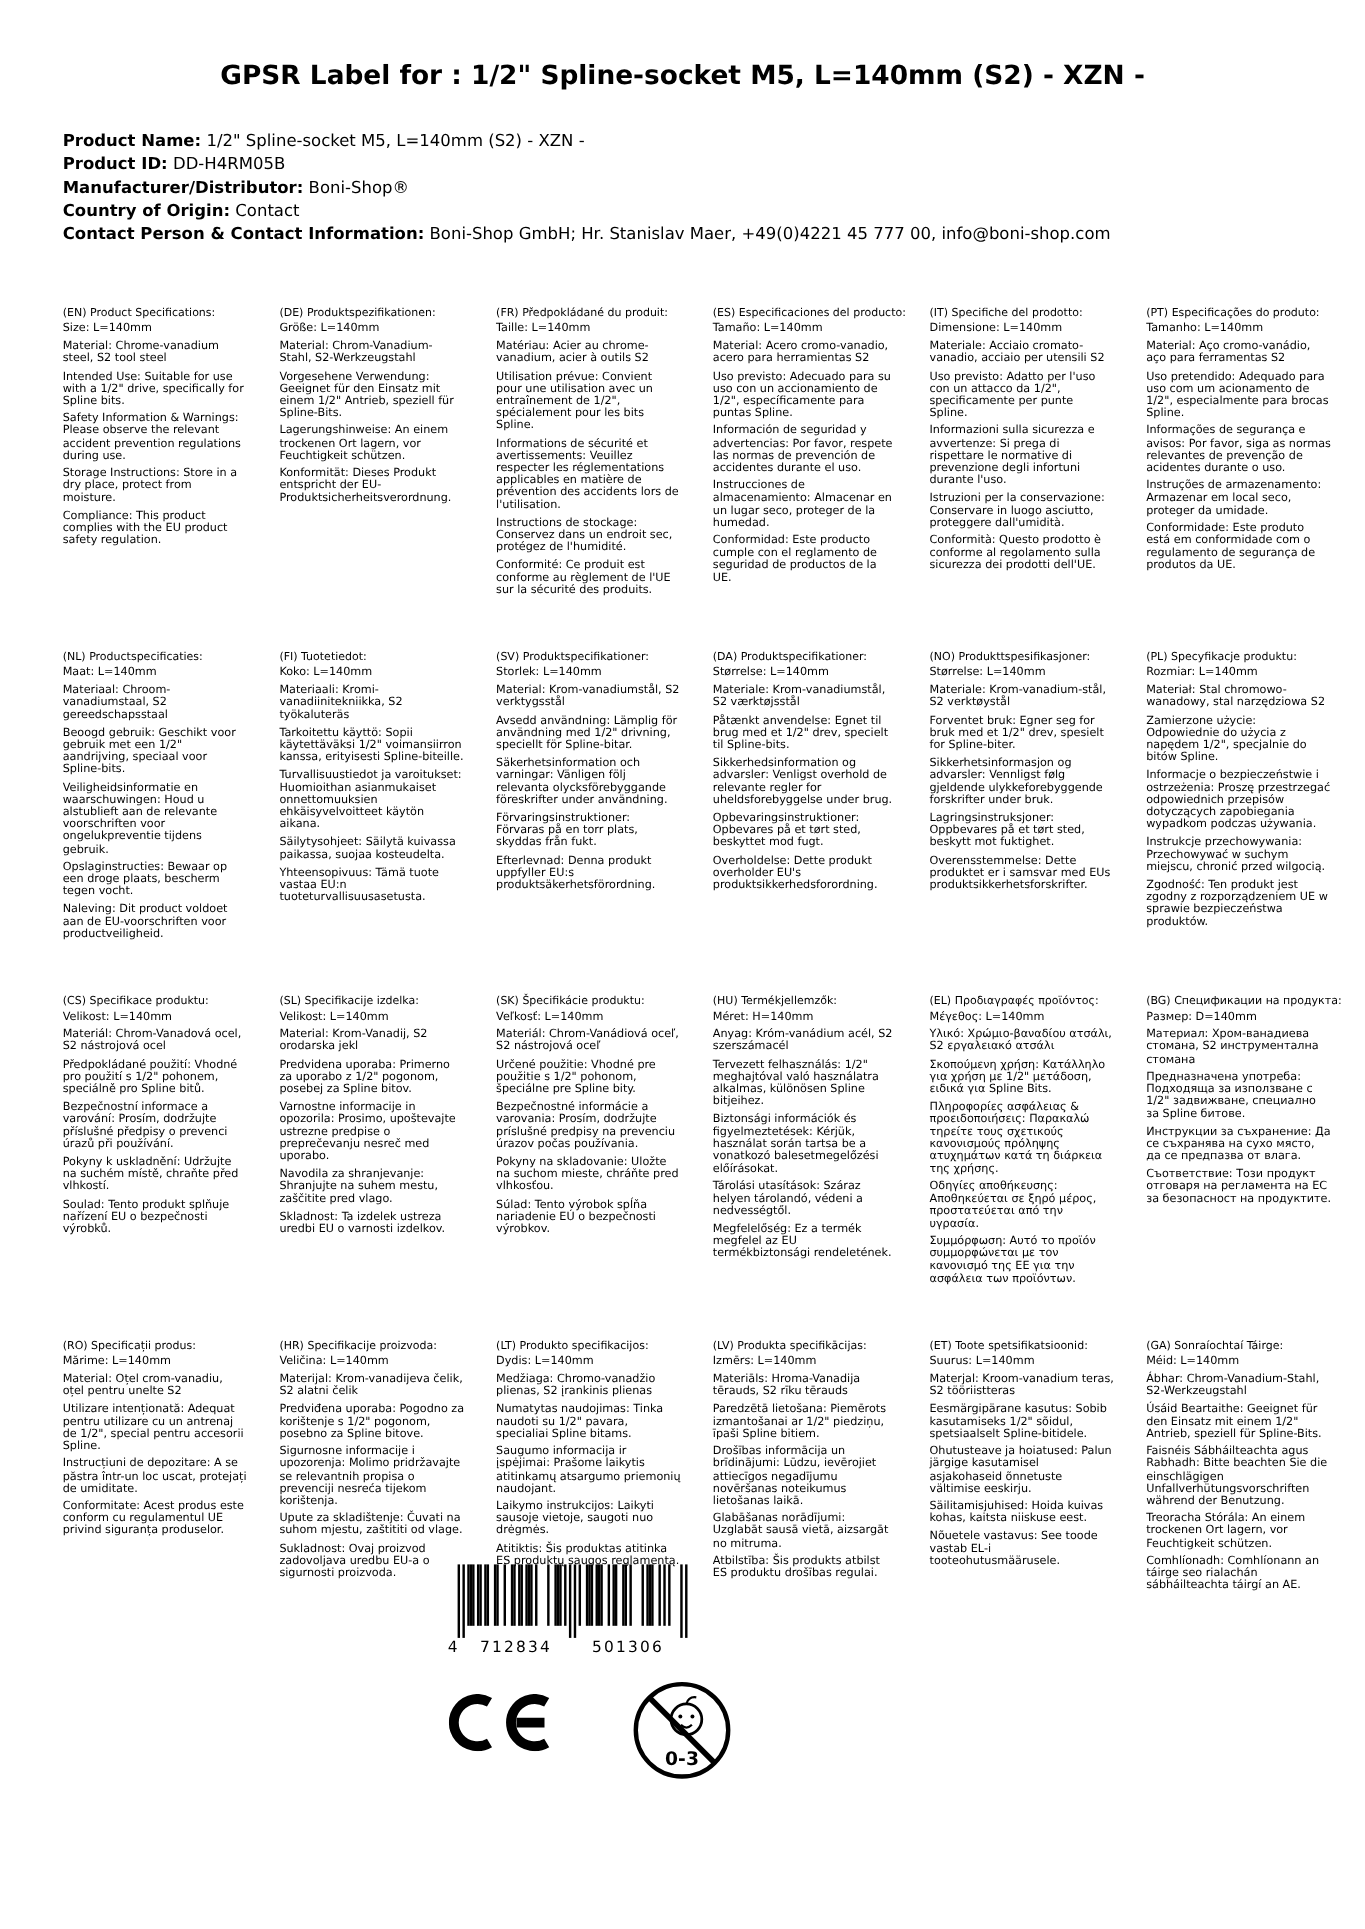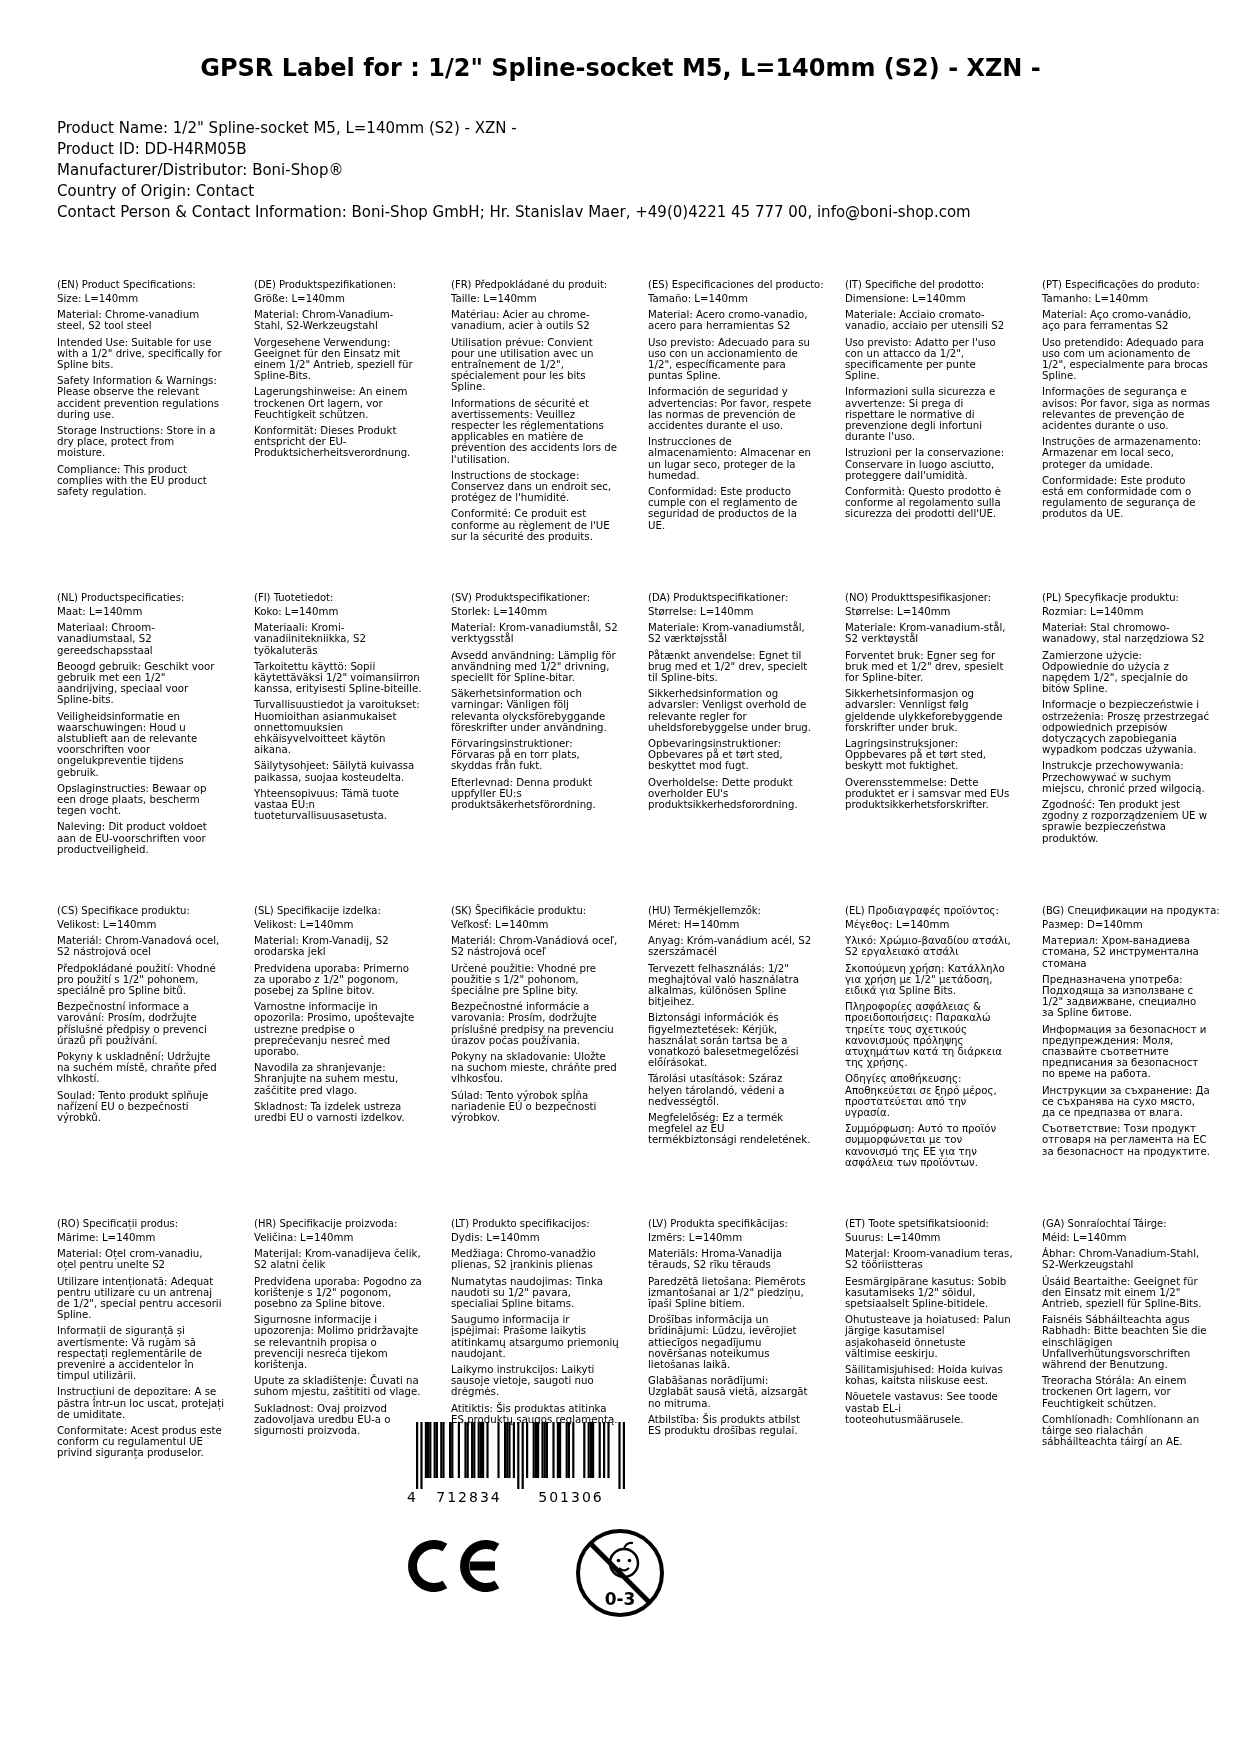--- a/index.html
+++ b/index.html
@@ -7,21 +7,21 @@
     width:1241px;height:1754px;position:relative;overflow:hidden;
     background:#ffffff;color:#000000;
     font-family:"DejaVu Sans", sans-serif;
   }
   .title{
     text-align:center;font-size:24px;font-weight:bold;
     margin:54px 40px 0 40px;letter-spacing:0;
   }
   .product-info{margin:36px 0 0 57px;font-size:15px;line-height:21px;}
   .product-info .row{white-space:nowrap;}
-  .lbl{font-weight:normal;}
+  .lbl{font-weight:bold;}
   .val{font-weight:normal;}
   .grid{
     margin:56px 0 0 57px;width:1153px;
     display:grid;grid-template-columns:repeat(6,168px);column-gap:29px;
     grid-template-rows:313px 313px 313px auto;
   }
   .block{overflow:visible;}
   .block h3{
     font-size:10px;font-weight:normal;margin:0 0 3px 0;
     white-space:nowrap;overflow:visible;
@@ -216,30 +216,28 @@
       <p>Σκοπούμενη χρήση: Κατάλληλο για χρήση με 1/2" μετάδοση, ειδικά για Spline Bits.</p>
       <p>Πληροφορίες ασφάλειας &amp; προειδοποιήσεις: Παρακαλώ τηρείτε τους σχετικούς κανονισμούς πρόληψης ατυχημάτων κατά τη διάρκεια της χρήσης.</p>
       <p>Οδηγίες αποθήκευσης: Αποθηκεύεται σε ξηρό μέρος, προστατεύεται από την υγρασία.</p>
       <p>Συμμόρφωση: Αυτό το προϊόν συμμορφώνεται με τον κανονισμό της ΕΕ για την ασφάλεια των προϊόντων.</p>
     </section>
     <section class="block">
       <h3>(BG) Спецификации на продукта:</h3>
       <p>Размер: D=140mm</p>
       <p>Материал: Хром-ванадиева стомана, S2 инструментална стомана</p>
       <p>Предназначена употреба: Подходяща за използване с 1/2" задвижване, специално за Spline битове.</p>
-      <p>Информация за безопасност и предупреждения: Моля, спазвайте съответните предписания за безопасност по време на работа.</p>
       <p>Инструкции за съхранение: Да се съхранява на сухо място, да се предпазва от влага.</p>
       <p>Съответствие: Този продукт отговаря на регламента на ЕС за безопасност на продуктите.</p>
     </section>
     <section class="block">
       <h3>(RO) Specificații produs:</h3>
       <p>Mărime: L=140mm</p>
       <p>Material: Oțel crom-vanadiu, oțel pentru unelte S2</p>
       <p>Utilizare intenționată: Adequat pentru utilizare cu un antrenaj de 1/2", special pentru accesorii Spline.</p>
-      <p>Informații de siguranță și avertismente: Vă rugăm să respectați reglementările de prevenire a accidentelor în timpul utilizării.</p>
       <p>Instrucțiuni de depozitare: A se păstra într-un loc uscat, protejați de umiditate.</p>
       <p>Conformitate: Acest produs este conform cu regulamentul UE privind siguranța produselor.</p>
     </section>
     <section class="block">
       <h3>(HR) Specifikacije proizvoda:</h3>
       <p>Veličina: L=140mm</p>
       <p>Materijal: Krom-vanadijeva čelik, S2 alatni čelik</p>
       <p>Predviđena uporaba: Pogodno za korištenje s 1/2" pogonom, posebno za Spline bitove.</p>
       <p>Sigurnosne informacije i upozorenja: Molimo pridržavajte se relevantnih propisa o prevenciji nesreća tijekom korištenja.</p>
       <p>Upute za skladištenje: Čuvati na suhom mjestu, zaštititi od vlage.</p>

